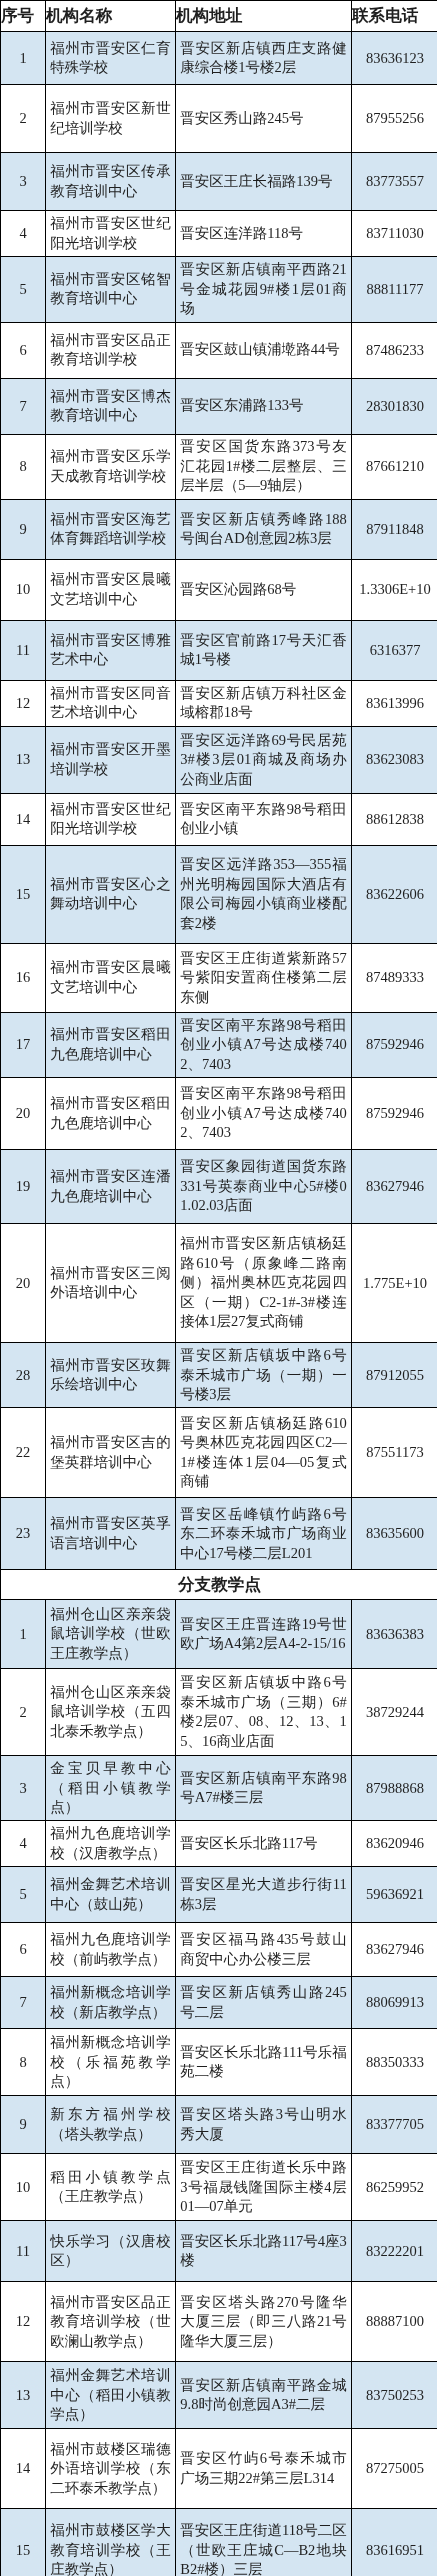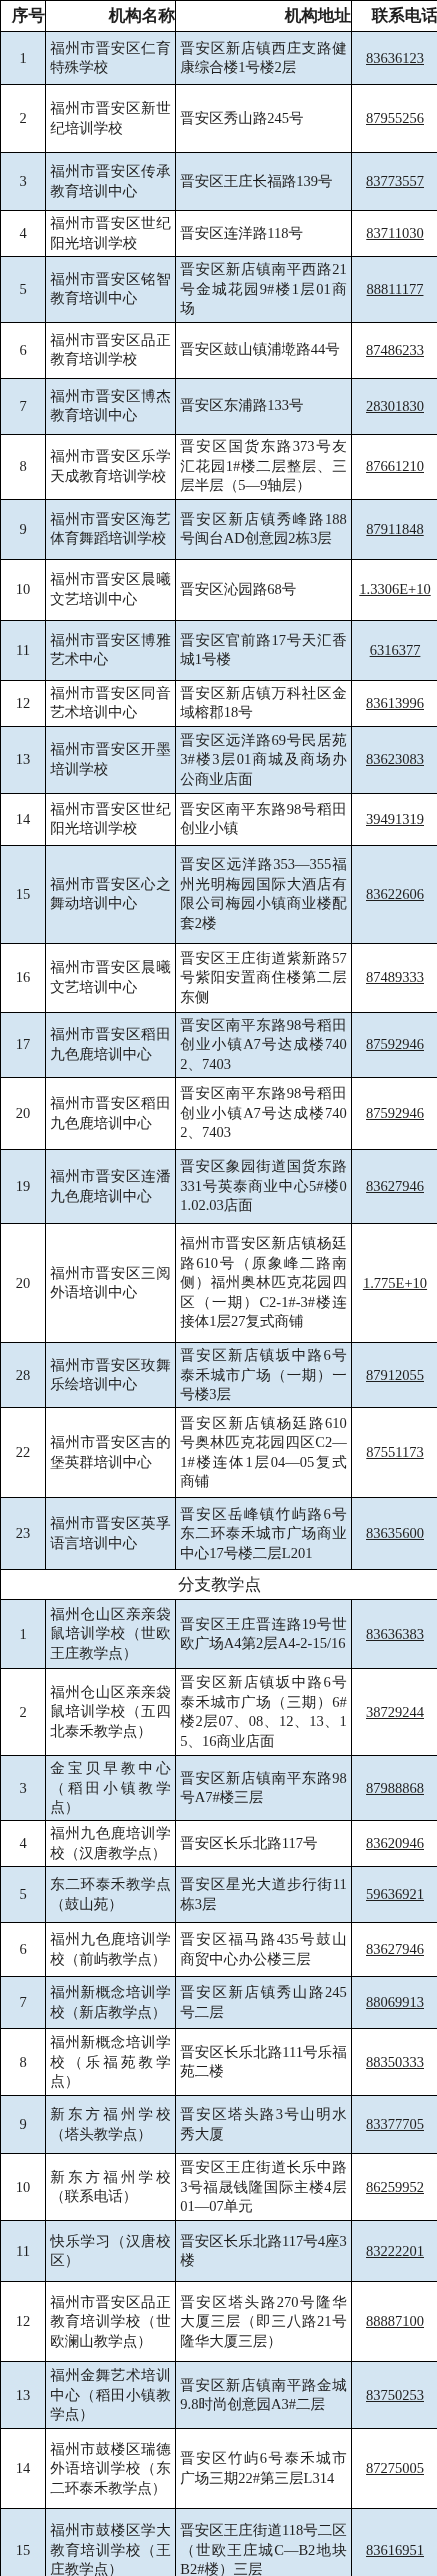--- a/index.html
+++ b/index.html
@@ -25,47 +25,46 @@
   col.c-phone{width:87px;}
   th,td{
     border:1.4px solid var(--border-color);
     vertical-align:middle;
     overflow:hidden;
     word-break:break-all;
   }
   thead th{
     font-weight:bold;
     font-size:16.6px;
-    text-align:right;
+    text-align:left;
     height:27.5px;
     padding:1.4px 0;
     background:var(--row-bg);
   }
   td.cell-no{
     text-align:center;
     font-size:14.5px;
     padding:1.4px;
   }
   td.cell-name,td.cell-address{
     font-size:14.5px;
     line-height:19.5px;
     padding:2.9px 4.3px;
     text-align:justify;
     text-justify:inter-ideograph;
   }
   td.cell-phone{
     text-align:center;
     font-size:14.5px;
     padding:1.4px;
-    text-decoration:underline;
   }
   tr.shaded td{background:var(--row-alt-bg);}
   td.divider{
     text-align:center;
-    font-weight:normal;
+    font-weight:bold;
     font-size:16.6px;
     height:26px;
     background:var(--row-bg);
     padding:1.4px 0;
   }
 </style>
 </head>
 <body>
 
 <table>
@@ -159,21 +158,21 @@
       <tr class="shaded" style="height: 67px;">
         <td class="cell-no">13</td>
         <td class="cell-name">福州市晋安区开墨培训学校</td>
         <td class="cell-address">晋安区远洋路69号民居苑3#楼3层01商城及商场办公商业店面</td>
         <td class="cell-phone">83623083</td>
       </tr>
       <tr style="height: 52px;">
         <td class="cell-no">14</td>
         <td class="cell-name">福州市晋安区世纪阳光培训学校</td>
         <td class="cell-address">晋安区南平东路98号稻田创业小镇</td>
-        <td class="cell-phone">39491319</td>
+        <td class="cell-phone">88612838</td>
       </tr>
       <tr class="shaded" style="height: 98px;">
         <td class="cell-no">15</td>
         <td class="cell-name">福州市晋安区心之舞动培训中心</td>
         <td class="cell-address">晋安区远洋路353—355福州光明梅园国际大酒店有限公司梅园小镇商业楼配套2楼</td>
         <td class="cell-phone">83622606</td>
       </tr>
       <tr style="height: 69px;">
         <td class="cell-no">16</td>
         <td class="cell-name">福州市晋安区晨曦文艺培训中心</td>
@@ -248,21 +247,21 @@
         <td class="cell-phone">87988868</td>
       </tr>
       <tr style="height: 46px;">
         <td class="cell-no">4</td>
         <td class="cell-name">福州九色鹿培训学校（汉唐教学点）</td>
         <td class="cell-address">晋安区长乐北路117号</td>
         <td class="cell-phone">83620946</td>
       </tr>
       <tr class="shaded" style="height: 56px;">
         <td class="cell-no">5</td>
-        <td class="cell-name">东二环泰禾教学点（鼓山苑）</td>
+        <td class="cell-name">福州金舞艺术培训中心（鼓山苑）</td>
         <td class="cell-address">晋安区星光大道步行街11栋3层</td>
         <td class="cell-phone">59636921</td>
       </tr>
       <tr style="height: 54px;">
         <td class="cell-no">6</td>
         <td class="cell-name">福州九色鹿培训学校（前屿教学点）</td>
         <td class="cell-address">晋安区福马路435号鼓山商贸中心办公楼三层</td>
         <td class="cell-phone">83627946</td>
       </tr>
       <tr class="shaded" style="height: 52px;">
@@ -278,21 +277,21 @@
         <td class="cell-phone">88350333</td>
       </tr>
       <tr class="shaded" style="height: 58px;">
         <td class="cell-no">9</td>
         <td class="cell-name">新东方福州学校（塔头教学点）</td>
         <td class="cell-address">晋安区塔头路3号山明水秀大厦</td>
         <td class="cell-phone">83377705</td>
       </tr>
       <tr style="height: 67px;">
         <td class="cell-no">10</td>
-        <td class="cell-name">新东方福州学校（联系电话）</td>
+        <td class="cell-name">稻田小镇教学点（王庄教学点）</td>
         <td class="cell-address">晋安区王庄街道长乐中路3号福晟钱隆国际主楼4层01—07单元</td>
         <td class="cell-phone">86259952</td>
       </tr>
       <tr class="shaded" style="height: 61px;">
         <td class="cell-no">11</td>
         <td class="cell-name">快乐学习（汉唐校区）</td>
         <td class="cell-address">晋安区长乐北路117号4座3楼</td>
         <td class="cell-phone">83222201</td>
       </tr>
       <tr style="height: 80px;">

